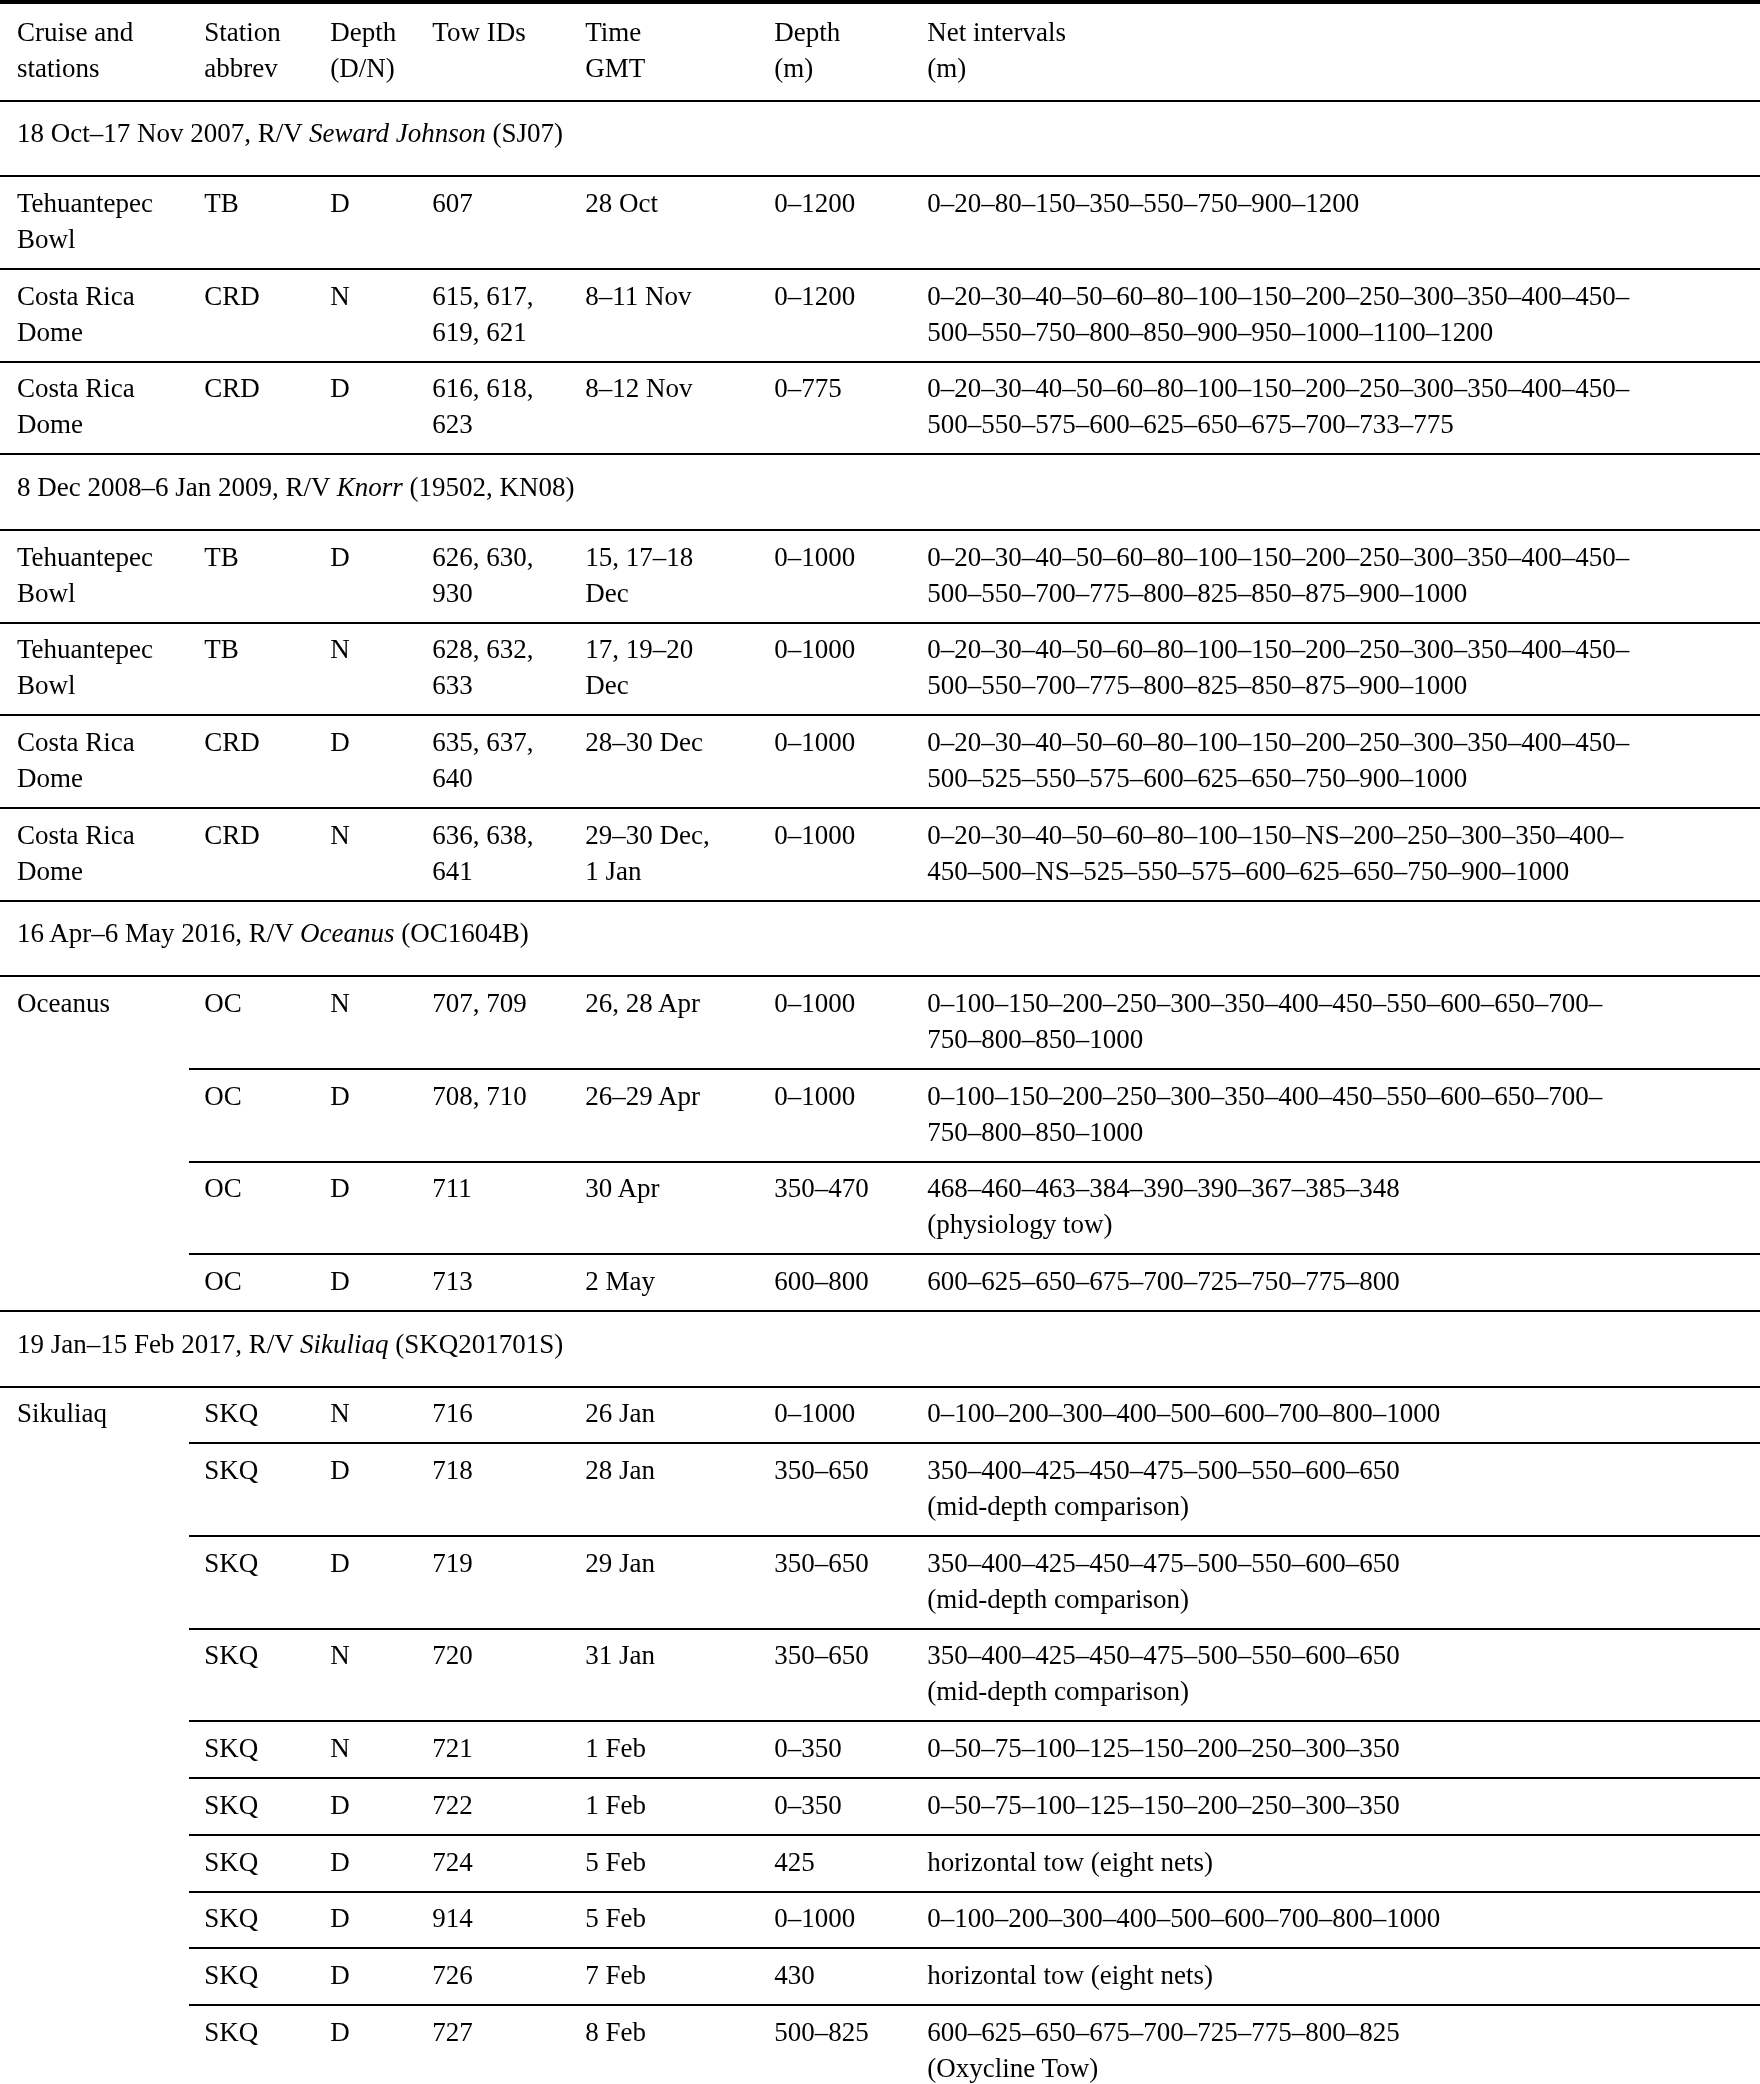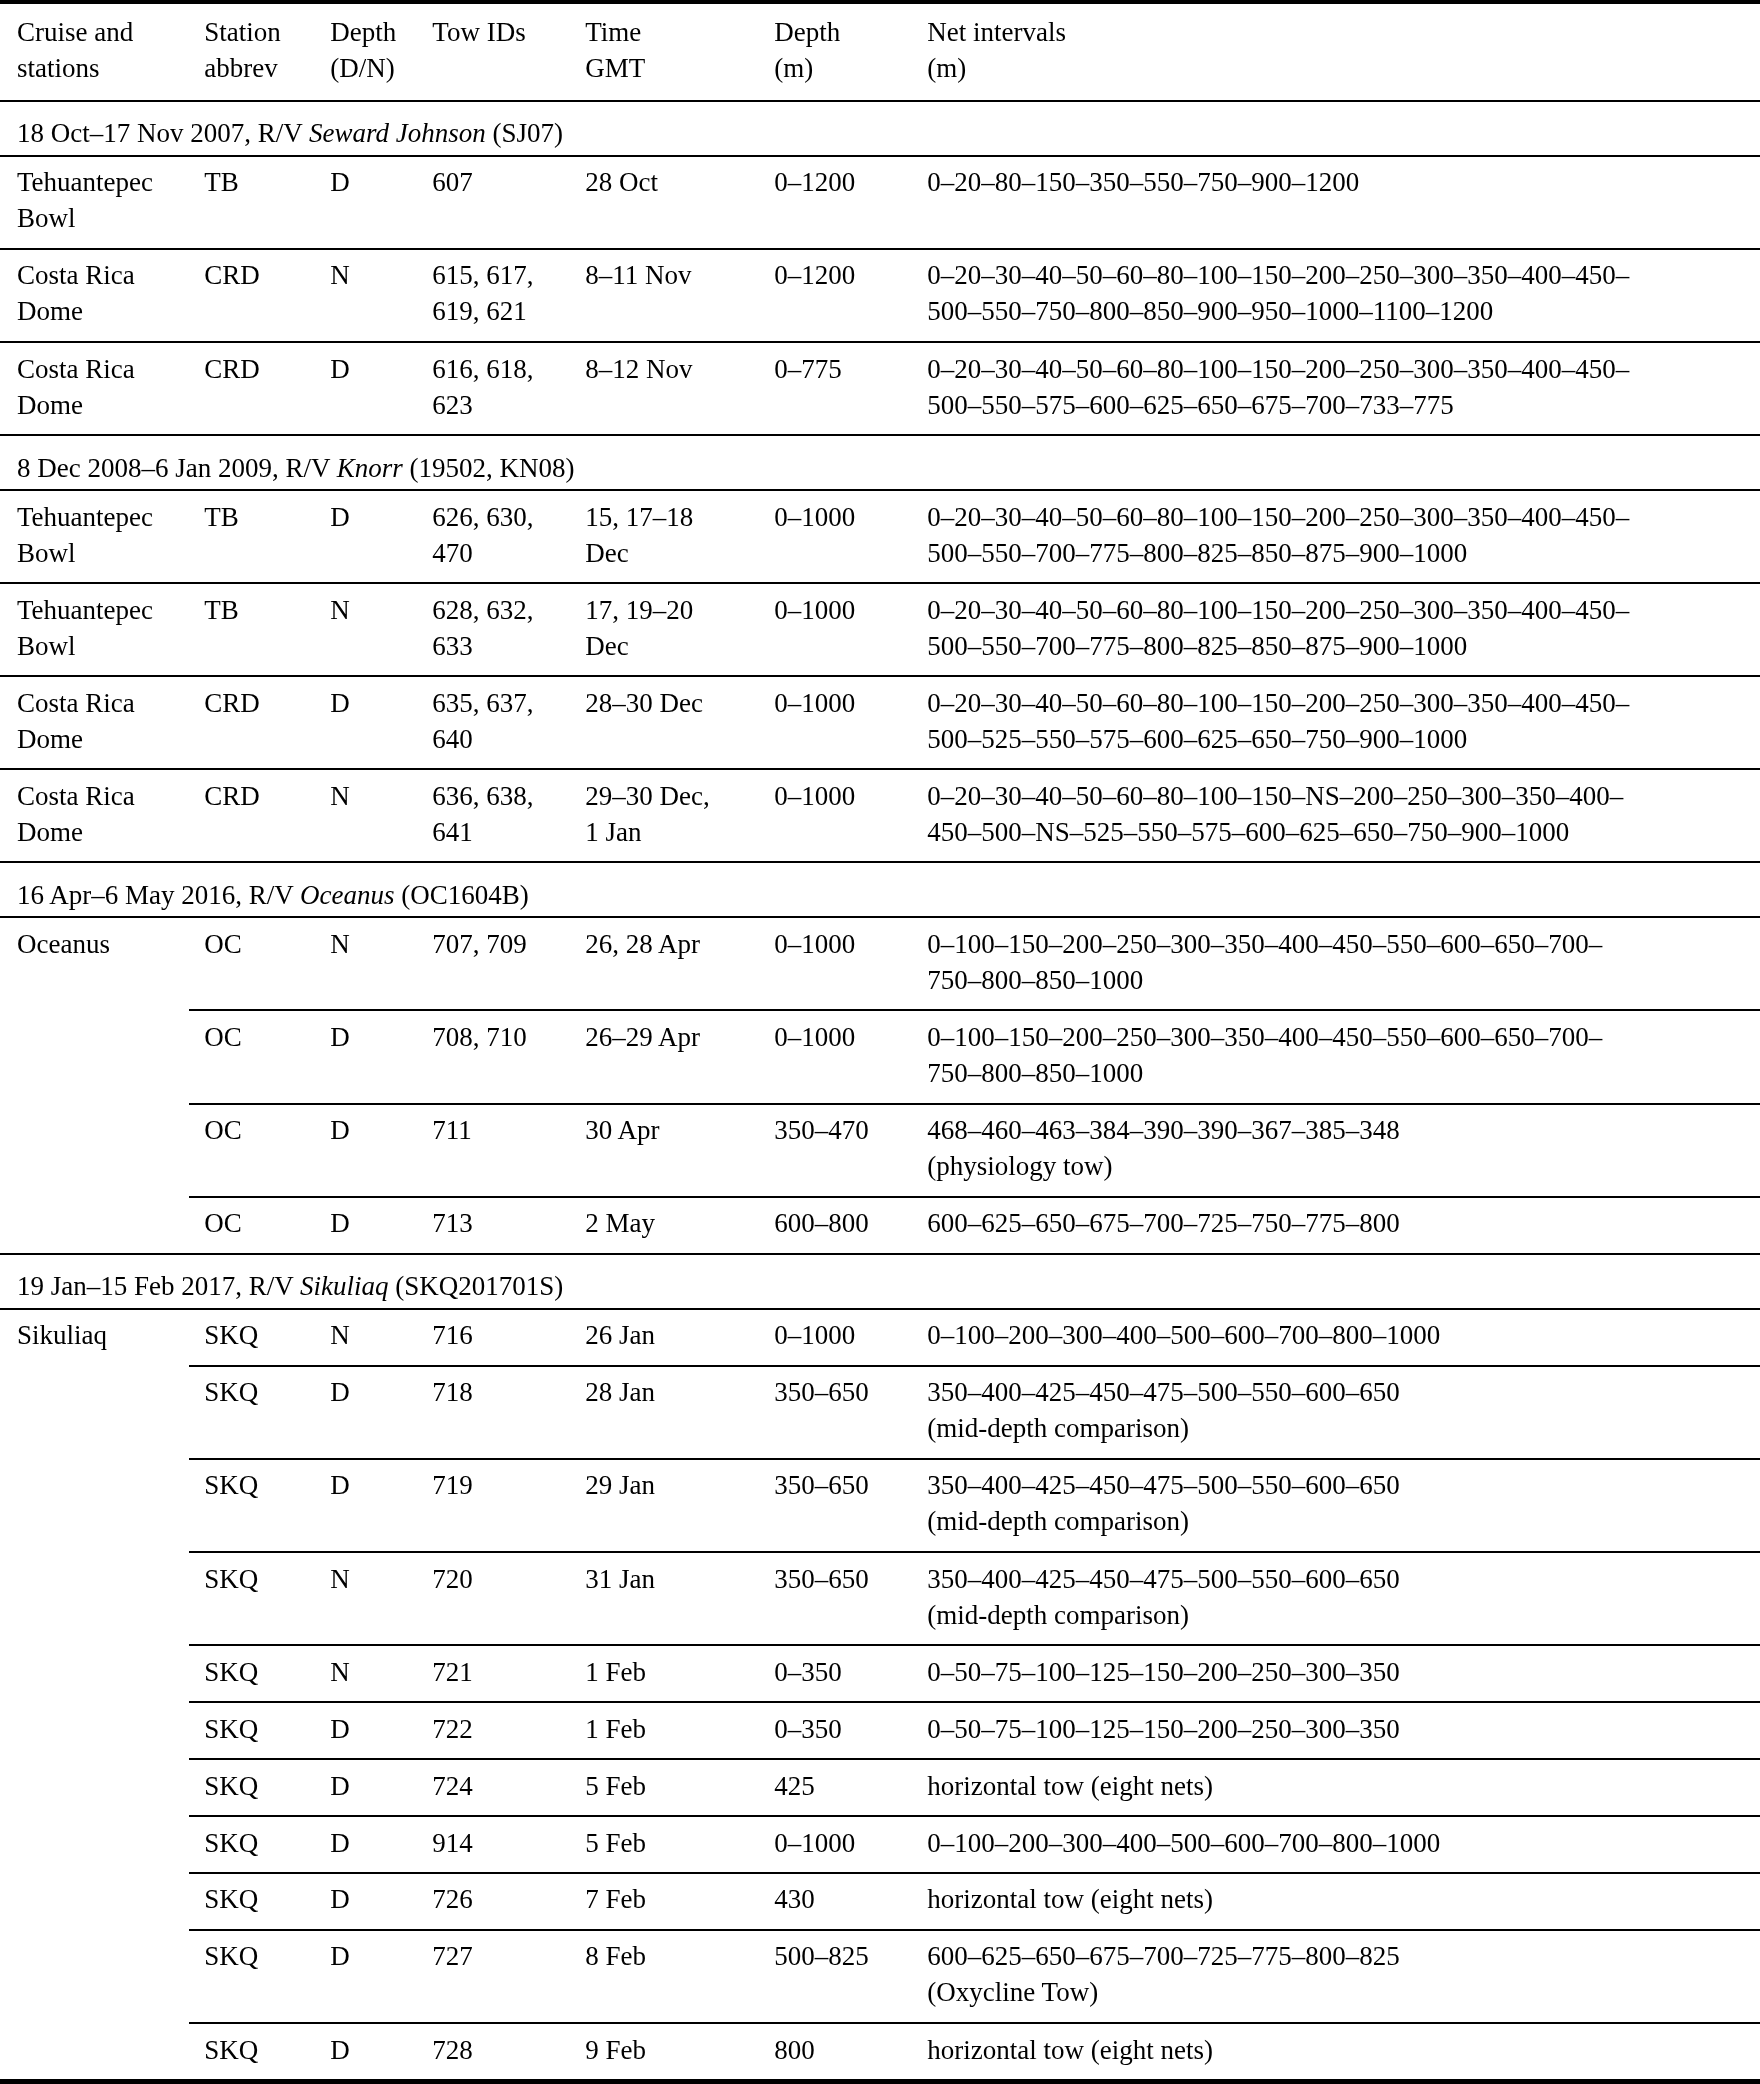--- a/index.html
+++ b/index.html
@@ -42,21 +42,21 @@
     border-top: none;
     padding-top: 10.2px;
     padding-bottom: 13.6px;
     margin-left: 20px;
   }
   td.station, td.section-cell {
     padding-left: 17px;
   }
   td.section-cell {
     padding-top: 13.6px;
-    padding-bottom: 3px;
+    padding-bottom: 24px;
   }
   .vessel { font-style: italic; }
 </style>
 </head>
 <body>
 
 <table class="cruise-table">
   <colgroup>
     <col class="c1">
       <col class="c2">
@@ -123,21 +123,21 @@
       </tr>
       <tr>
         <td colspan="7" class="section-cell"><span>8 Dec 2008–6 Jan 2009, R/V </span><span class="vessel">Knorr</span><span> (19502, KN08)</span></td>
       </tr>
       <tr>
         <td class="station">Tehuantepec
 Bowl</td>
         <td>TB</td>
         <td>D</td>
         <td>626, 630,
-470</td>
+930</td>
         <td>15, 17–18
 Dec</td>
         <td>0–1000</td>
         <td>0–20–30–40–50–60–80–100–150–200–250–300–350–400–450–
 500–550–700–775–800–825–850–875–900–1000</td>
       </tr>
       <tr>
         <td class="station">Tehuantepec
 Bowl</td>
         <td>TB</td>

